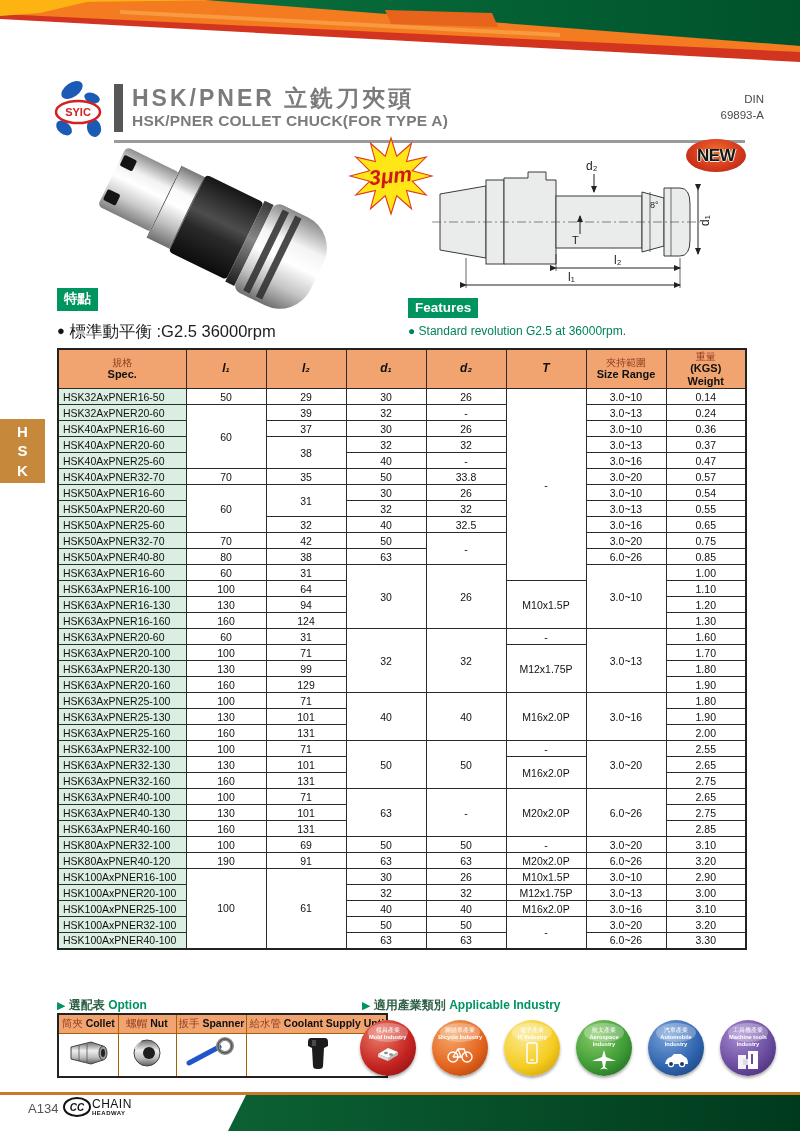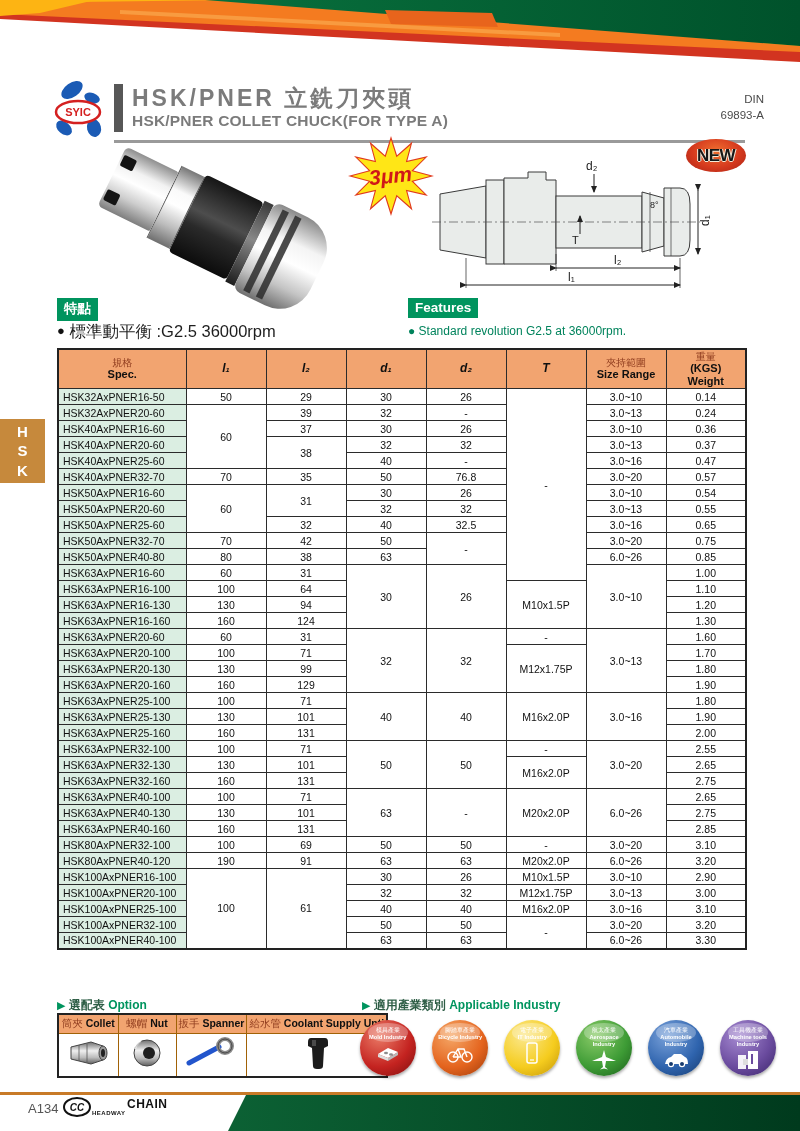--- a/index.html
+++ b/index.html
@@ -55,21 +55,21 @@
   .star-i { left:352px; top:140px; width:78px; height:72px; background:#FFE616;
     display:flex; align-items:center; justify-content:center; }
   .star-i span { color:#D01818; font-weight:900; font-style:italic; font-size:21px; transform:rotate(-6deg); }
 
   
   .diagram { left:428px; top:158px; }
   .diagram text { font-family:"Liberation Sans","DejaVu Sans",sans-serif; fill:#222; }
 
   
   .glabel { background:#00945E; color:#fff; font-weight:bold; padding:2px 7px 3px; font-size:13.5px; display:inline-block; }
-  .feat-zh-label { left:57px; top:298px; }
+  .feat-zh-label { left:57px; top:288px; }
   .feat-zh-item { left:57px; top:321px; font-size:16.5px; color:#1e1e1e; white-space:nowrap; }
   .feat-en-label { left:408px; top:298px; }
   .feat-en-item { left:408px; top:324px; font-size:12px; color:#00835C; white-space:nowrap; }
   .feat-en-item .blt { color:#00835C; } .feat-zh-item .blt { color:#111; font-size:13px; vertical-align:2px; }
 
   
   .side-tab { left:0; top:419px; width:45px; height:64px; background:#C6893C; color:#fff;
     display:flex; flex-direction:column; align-items:center; justify-content:center; }
   .side-tab span { font-size:15px; font-weight:bold; line-height:1.3; }
 
@@ -116,21 +116,21 @@
   .ind-auto    { background:radial-gradient(circle at 35% 28%,#7AA2DA,#2F64AE 58%,#163A6E); }
   .ind-machine { background:radial-gradient(circle at 35% 28%,#A78BD2,#6A4B9E 58%,#3A2468); }
 
   
   .footer-rule { left:0; top:1092px; width:800px; height:3px; background:#C87A28; }
   .footer-green { left:228px; top:1095px; width:572px; height:36px;
     background:linear-gradient(90deg,#0C6134,#003A1D); clip-path:polygon(18px 0,572px 0,572px 36px,0 36px); }
   .footer-page { left:28px; top:1101px; font-size:13px; color:#555; }
   .footer-logo { left:62px; top:1096px; display:flex; align-items:center; }
   .brand-txt { line-height:1; }
-  .brand-txt .b1 { font-size:12px; font-weight:700; color:#111; letter-spacing:.5px;margin-left:35px; }
+  .brand-txt .b1 { font-size:12px; font-weight:400; color:#111; letter-spacing:.5px; }
   .brand-txt .b2 { font-size:6px; font-weight:bold; color:#111; letter-spacing:.5px; }
 </style>
 </head>
 <body>
 
 <div class="page">
 
   <div class="banner">
     <div class="b-yellow-under"></div>
     <div class="b-orange-main"></div>
@@ -317,21 +317,21 @@
           <td>40</td>
           <td>-</td>
           <td>3.0~16</td>
           <td>0.47</td>
         </tr>
         <tr>
           <td class="spec">HSK40AxPNER32-70</td>
           <td>70</td>
           <td>35</td>
           <td>50</td>
-          <td>76.8</td>
+          <td>33.8</td>
           <td>3.0~20</td>
           <td>0.57</td>
         </tr>
         <tr>
           <td class="spec">HSK50AxPNER16-60</td>
           <td rowspan="3">60</td>
           <td rowspan="2">31</td>
           <td>30</td>
           <td>26</td>
           <td>3.0~10</td>

